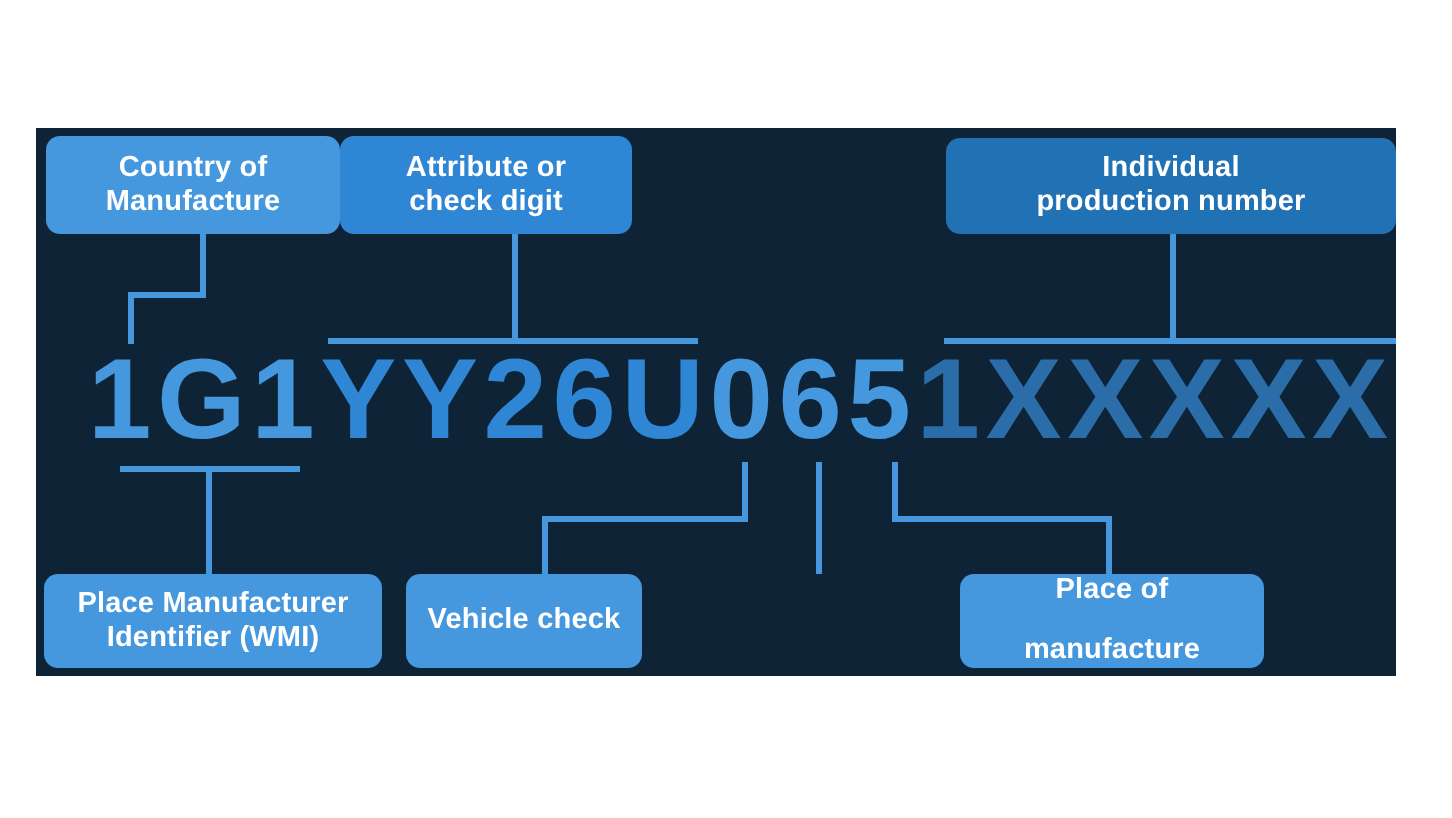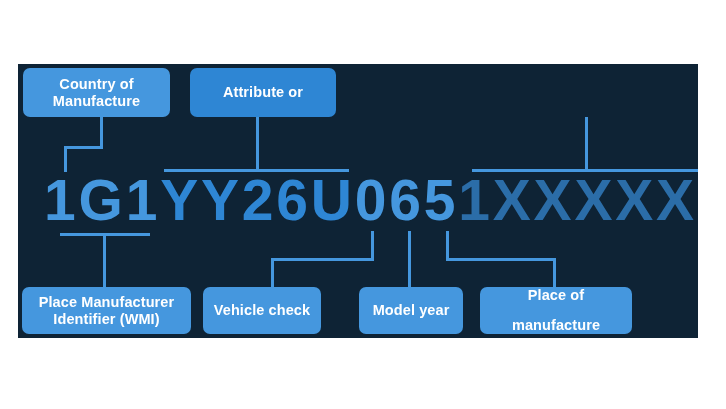--- a/index.html
+++ b/index.html
@@ -14,21 +14,21 @@
   .box{
     position:absolute;border-radius:7px;color:#ffffff;
     display:flex;flex-direction:column;align-items:center;justify-content:center;
     font-size:14.5px;line-height:17px;font-weight:bold;text-align:center;
     letter-spacing:0.1px;
   }
   .box.light{background:var(--light-blue,#4597de);}
   .box.vivid{background:var(--vivid-blue,#2e86d4);}
   .box.dark{background:var(--dark-blue,#2171b5);}
   #box-country{left:23px;top:68px;width:147px;height:49px;}
-  #box-attribute{left:190px;top:68px;width:146px;height:49px;}
+  #box-attribute{left:170px;top:68px;width:146px;height:49px;}
   #box-individual{left:473px;top:69px;width:225px;height:48px;}
   #box-wmi{left:22px;top:287px;width:169px;height:47px;}
   #box-vehicle{left:203px;top:287px;width:118px;height:47px;}
   #box-model{left:359px;top:287px;width:104px;height:47px;}
   #box-place{left:480px;top:287px;width:152px;height:47px;justify-content:space-between;}
   .seg{position:absolute;background:var(--light-blue,#4597de);}
   
   #c-country-v1{left:100px;top:117px;width:3px;height:32px;}
   #c-country-h {left:64px;top:146px;width:39px;height:3px;}
   #c-country-v2{left:64px;top:146px;width:3px;height:26px;}
@@ -68,20 +68,25 @@
 <div class="stage">
 
   <div class="panel"></div>
 
   <div class="box light" id="box-country">
     <span>Country of</span>
     <span>Manufacture</span>
   </div>
   <div class="box vivid" id="box-attribute">
     <span>Attribute or</span>
+    <span>check digit</span>
+  </div>
+  <div class="box dark" id="box-individual">
+    <span>Individual</span>
+    <span>production number</span>
   </div>
 
   <div class="seg" id="c-country-v1"></div>
   <div class="seg" id="c-country-h"></div>
   <div class="seg" id="c-country-v2"></div>
 
   <div class="seg" id="c-attr-v"></div>
   <div class="seg" id="c-attr-bracket"></div>
 
   <div class="seg" id="c-ind-v"></div>
@@ -102,21 +107,18 @@
 
   <div class="vin"><span class="seg-wmi">1G1</span><span class="seg-desc">YY26U</span><span class="seg-mid">065</span><span class="seg-serial">1XXXXX</span></div>
 
   <div class="box light" id="box-wmi">
     <span>Place Manufacturer</span>
     <span>Identifier (WMI)</span>
   </div>
   <div class="box light" id="box-vehicle">
     <span>Vehicle check</span>
   </div>
-  <div class="box light" id="box-model">
-    <span>Model year</span>
-  </div>
   <div class="box light" id="box-place">
     <span>Place of</span>
     <span>manufacture</span>
   </div>
 
 </div>
 
 </body></html>

